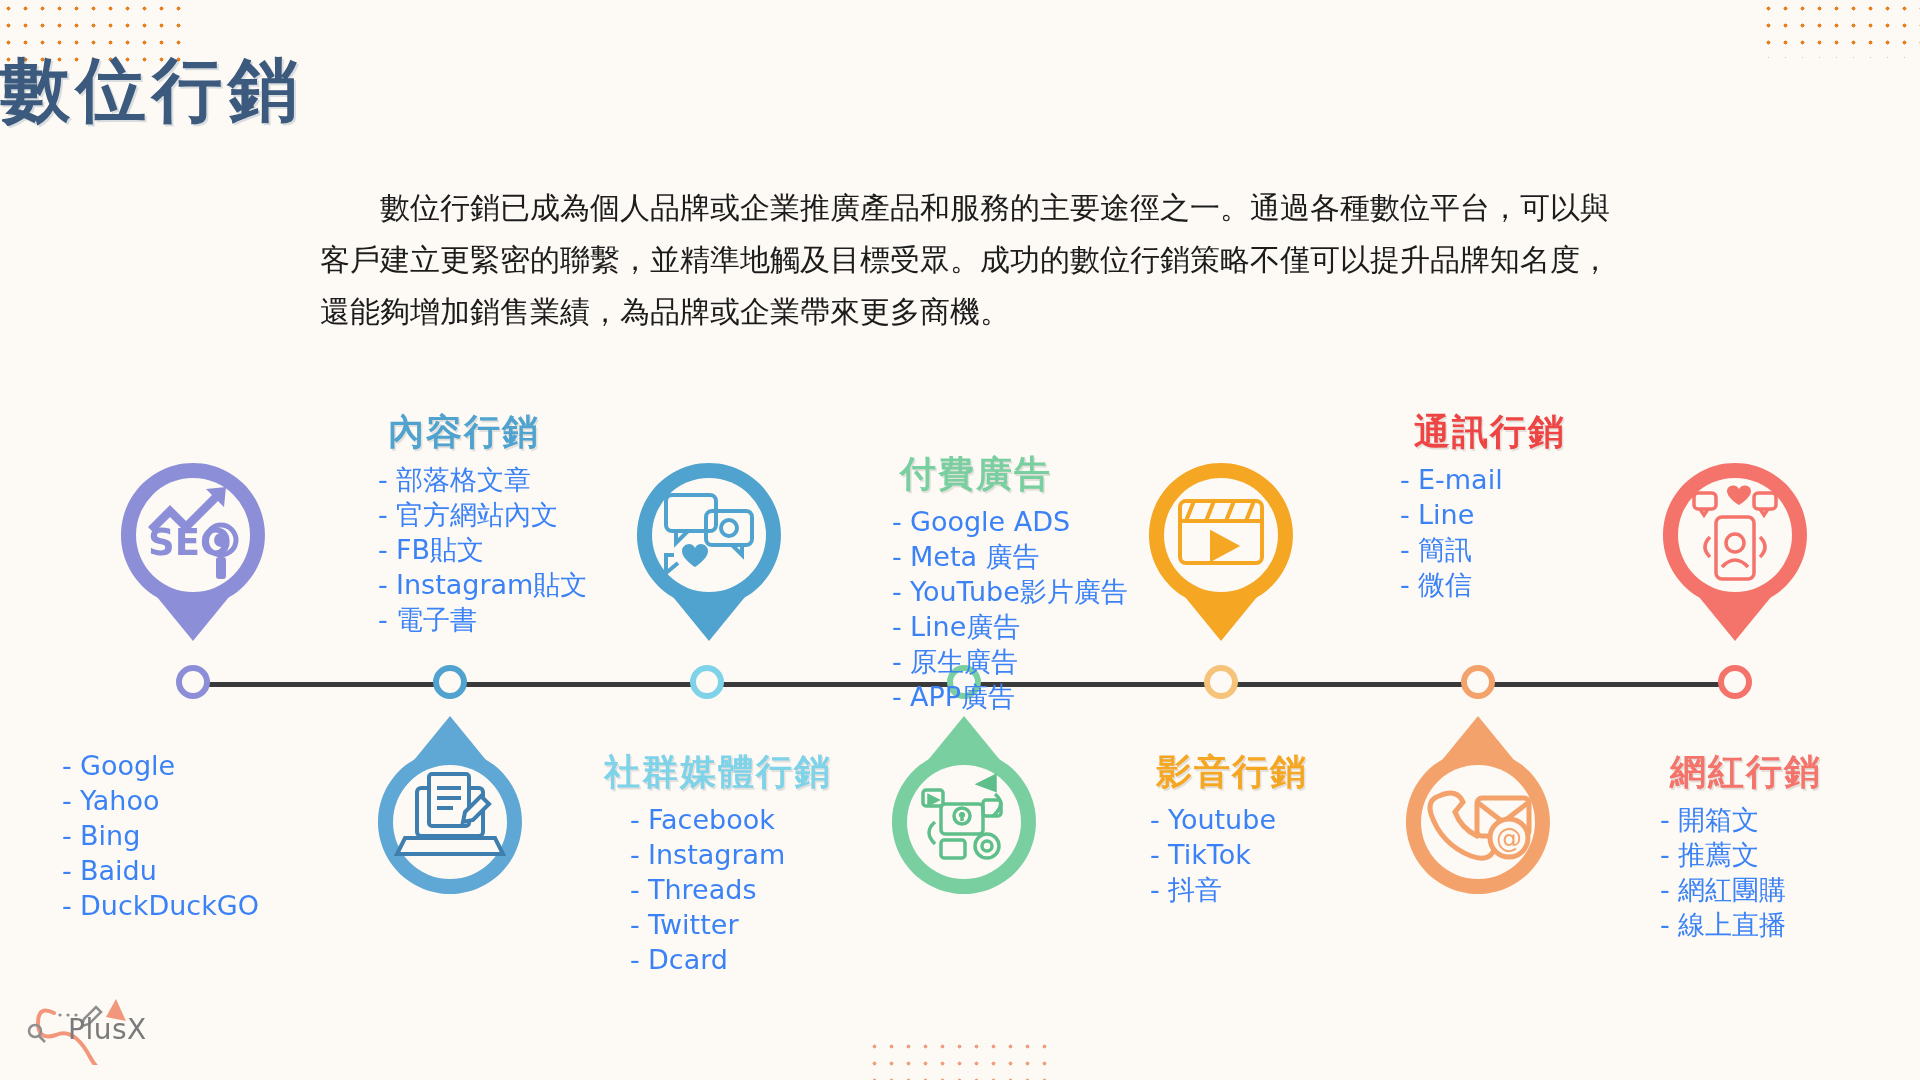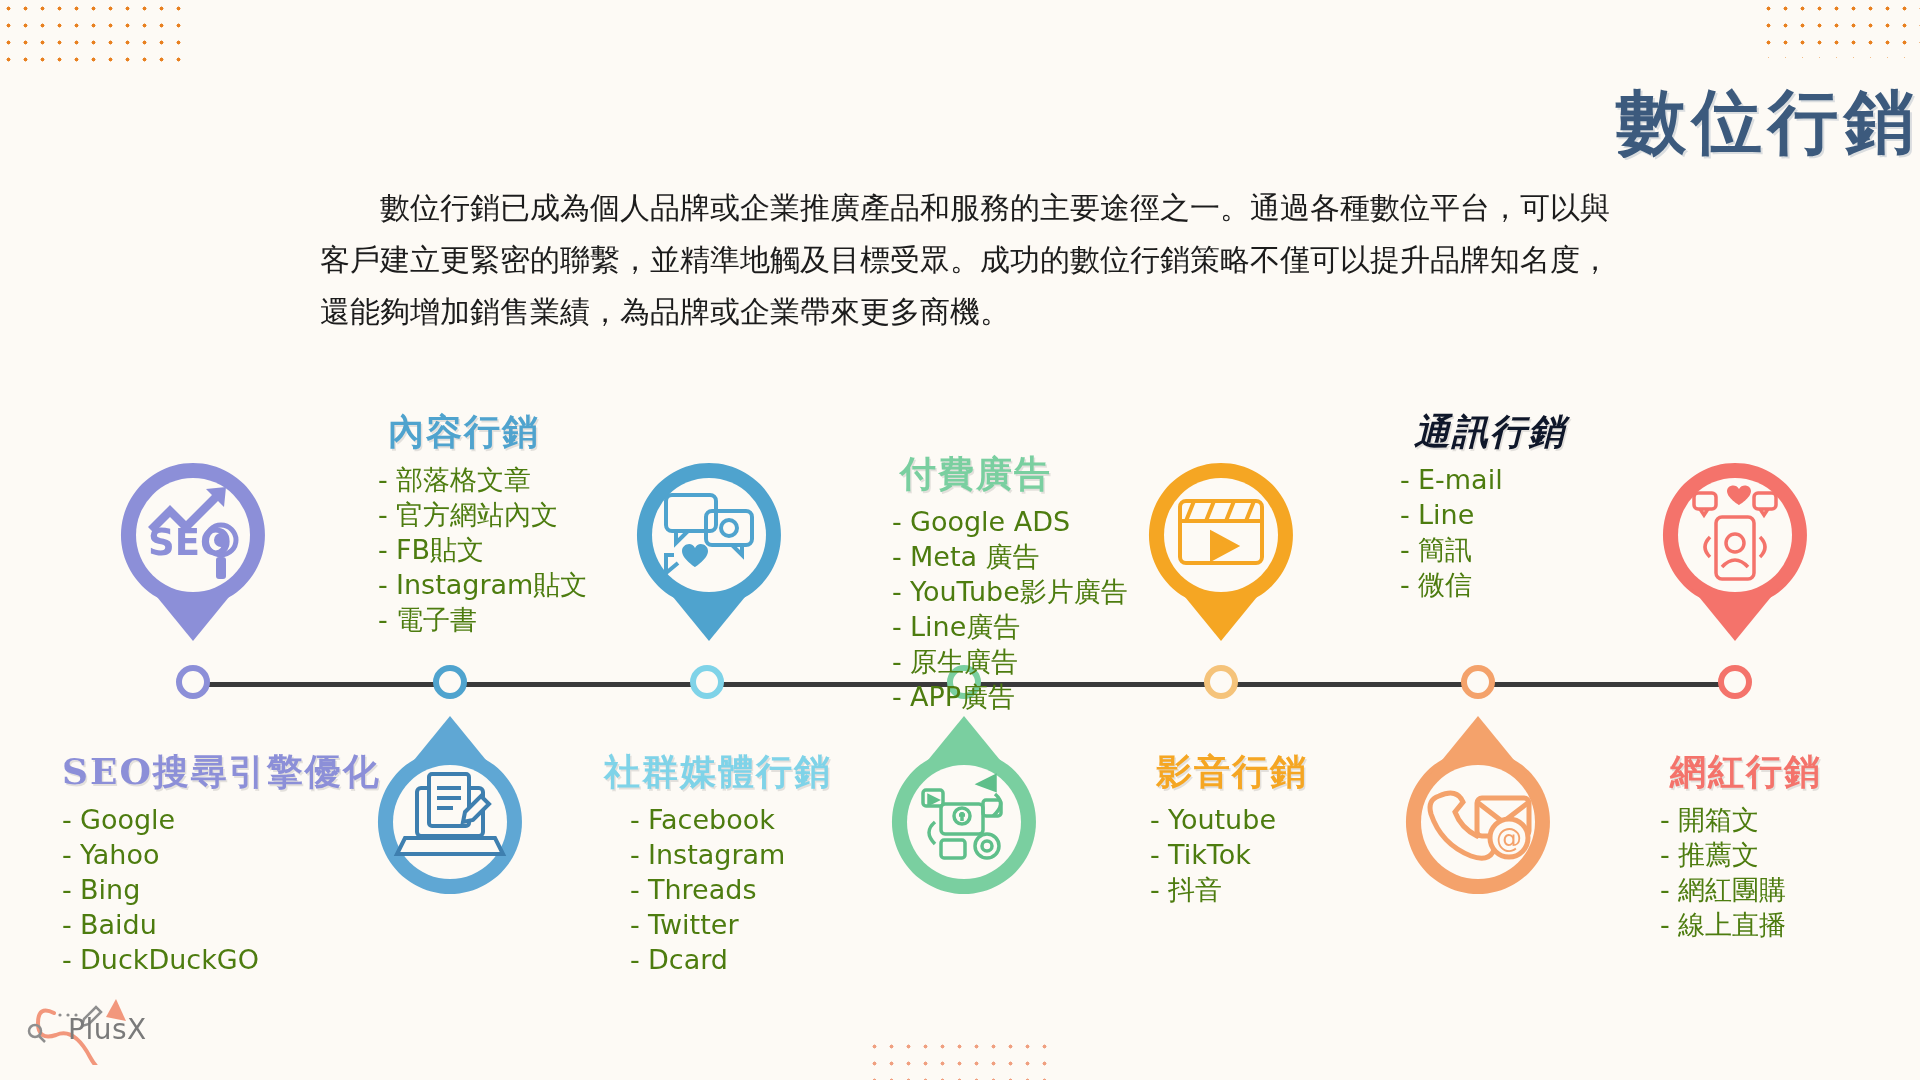--- a/index.html
+++ b/index.html
@@ -18,21 +18,21 @@
     background-size:17px 17px;}
   .dots-tr{right:0;top:0;width:160px;height:58px;
     background-image:radial-gradient(#E8801F 1.9px, transparent 2.1px);
     background-size:17px 17px;}
   .dots-bc{left:866px;bottom:0;width:190px;height:42px;
     background-image:radial-gradient(#F0A080 1.9px, transparent 2.1px);
     background-size:17px 17px;}
 
   
   .title{
-    position:absolute;left:0;right:0;top:76px;text-align:right;
+    position:absolute;left:0;right:0;top:44px;text-align:left;
     font-family:"DejaVu Serif","Liberation Serif",serif;
     font-weight:700;font-size:70px;color:#3C5A7D;letter-spacing:6px;
     text-shadow:2px 2px 0 rgba(60,90,125,.18);
   }
   .intro{
     position:absolute;left:320px;width:1290px;top:182px;
     font-family:Liberation Sans, sans-serif;
     font-size:30px;line-height:52px;color:#1C1C1C;
     text-align:justify;text-indent:60px;
   }
@@ -55,21 +55,21 @@
   
   .block{position:absolute;}
   .block .head{
     font-family:"DejaVu Serif","Liberation Serif",serif;
     font-weight:700;font-size:36px;letter-spacing:2px;margin-bottom:5px;
     text-shadow:1.5px 1.5px 0 rgba(0,0,0,.10);
     white-space:nowrap;
   }
   .block ul{list-style:none;margin:0;padding:0;}
   .block li{
-    font-size:27px;line-height:35px;color:#4d7c0f;white-space:nowrap;
+    font-size:27px;line-height:35px;color:#3b82f6;white-space:nowrap;
     font-family:"DejaVu Sans","Liberation Sans",sans-serif;
   }
   .block li .dash{display:inline-block;width:18px;}
   .block.indent ul{padding-left:26px;}
 
   
   .logo{position:absolute;left:18px;top:995px;width:140px;height:70px;}
   .logo .word{
     position:absolute;left:50px;top:18px;font-size:28px;color:#7A7A7A;
     font-family:"DejaVu Sans","Liberation Sans",sans-serif;letter-spacing:.5px;
@@ -207,21 +207,20 @@
         <rect x="44" y="38" width="22" height="16" rx="4"></rect>
         <path d="M50 54 l4 6 4 -6"></path>
         <rect x="104" y="38" width="22" height="16" rx="4"></rect>
         <path d="M110 54 l4 6 4 -6"></path>
         <path d="M77 36 c0-6 9-8 12-2 3-6 12-4 12 2 0 7-12 14-12 14 s-12-7-12-14z" fill="#F4736B" stroke="none"></path>
       </g>
     </svg>
   </div>
 
   <div class="block" style="left:62px;top:748px;">
-    <div class="head" style="color:#8C8FD8;">SEO搜尋引擎優化</div>
     <ul>
       <li><span class="dash">-</span><span>Google</span></li>
       <li><span class="dash">-</span><span>Yahoo</span></li>
       <li><span class="dash">-</span><span>Bing</span></li>
       <li><span class="dash">-</span><span>Baidu</span></li>
       <li><span class="dash">-</span><span>DuckDuckGO</span></li>
     </ul>
   </div>
 
   <div class="block indent" style="left:378px;top:408px;">
@@ -261,21 +260,21 @@
   <div class="block" style="left:1142px;top:748px;">
     <div class="head" style="color:#F5A623;padding-left:14px;text-align:right;">影音行銷</div>
     <ul style="padding-left:8px;">
       <li><span class="dash">-</span><span>Youtube</span></li>
       <li><span class="dash">-</span><span>TikTok</span></li>
       <li><span class="dash">-</span><span>抖音</span></li>
     </ul>
   </div>
 
   <div class="block" style="left:1400px;top:408px;">
-    <div class="head" style="color:#0f172a;padding-left:14px;font-style:italic;">通訊行銷</div>
+    <div class="head" style="color:#ef4444;padding-left:14px;">通訊行銷</div>
     <ul>
       <li><span class="dash">-</span><span>E-mail</span></li>
       <li><span class="dash">-</span><span>Line</span></li>
       <li><span class="dash">-</span><span>簡訊</span></li>
       <li><span class="dash">-</span><span>微信</span></li>
     </ul>
   </div>
 
   <div class="block" style="left:1650px;top:748px;">
     <div class="head" style="color:#F4736B;padding-left:20px;">網紅行銷</div>

